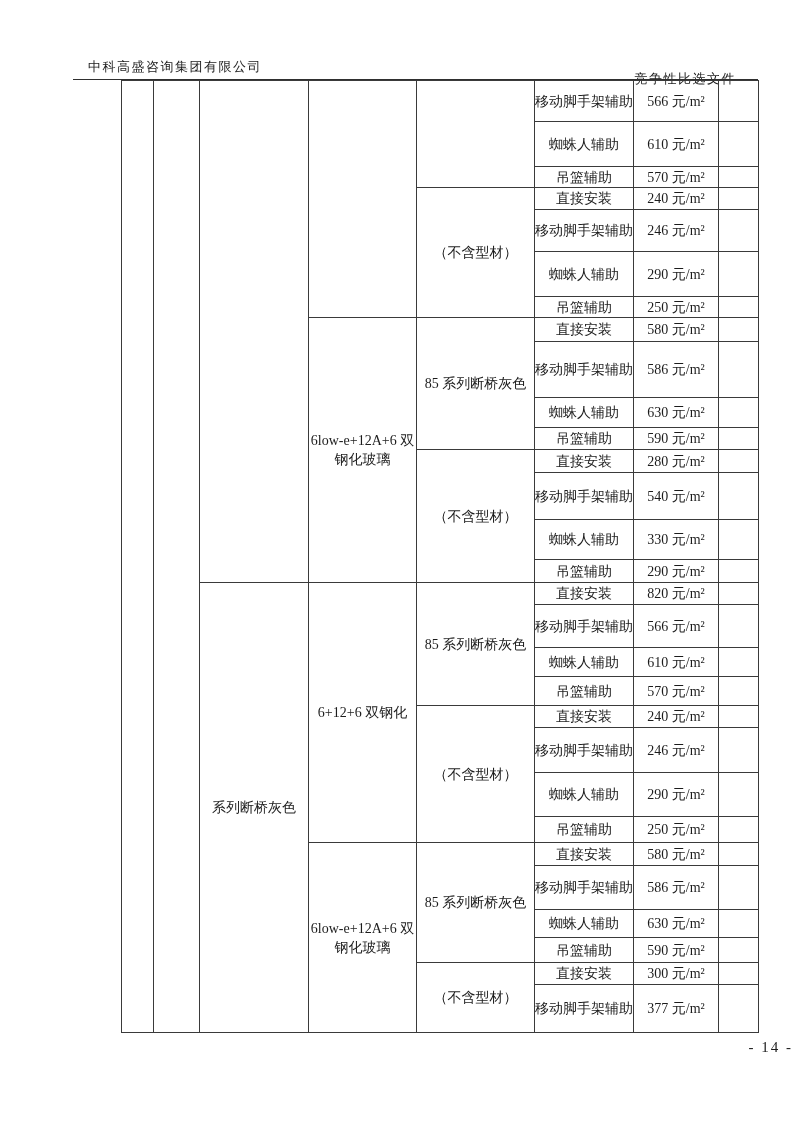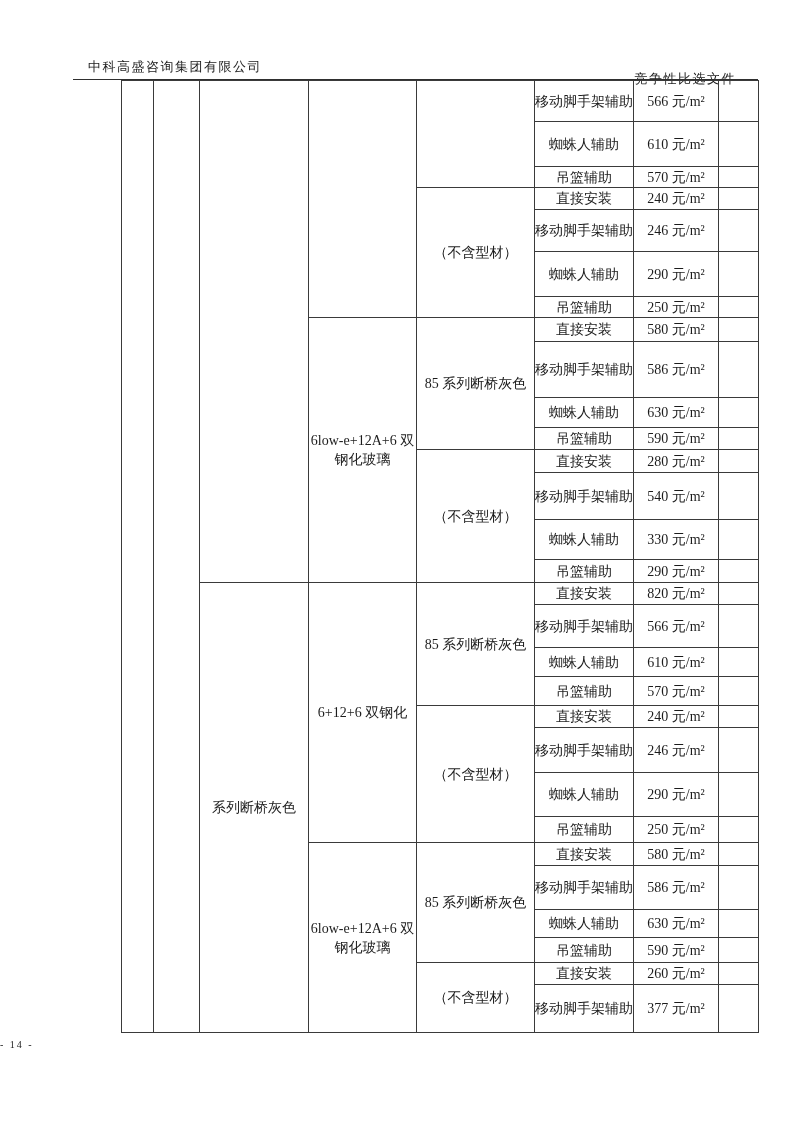--- a/index.html
+++ b/index.html
@@ -40,21 +40,21 @@
     padding:0;
     vertical-align:middle;
     text-align:center;
     overflow:hidden;
   }
   td.c-method{text-align:left;padding:0 5px 0 7px;}
   td.c-glass, td.c-item, td.c-frame{padding:0 4px;}
   td.c-price{padding:0 2px;white-space:nowrap;}
   .footer{
     position:absolute;left:0;top:1039px;width:100%;
-    text-align:left;font-size:10px;letter-spacing:2px;
+    text-align:right;font-size:15px;letter-spacing:2px;
   }
 </style>
 </head>
 <body>
 
 <div class="page">
 
   <div class="hdr-left">中科高盛咨询集团有限公司</div>
 
   <div class="hdr-right">竞争性比选文件</div>
@@ -220,21 +220,21 @@
             <td class="c-note"></td>
           </tr>
           <tr style="height: 25px;">
             <td class="c-method">吊篮辅助</td>
             <td class="c-price">590 元/m²</td>
             <td class="c-note"></td>
           </tr>
           <tr style="height: 22px;">
             <td rowspan="2" class="c-frame">（不含型材）</td>
             <td class="c-method">直接安装</td>
-            <td class="c-price">260 元/m²</td>
+            <td class="c-price">300 元/m²</td>
             <td class="c-note"></td>
           </tr>
           <tr style="height: 48px;">
             <td class="c-method">移动脚手架辅助</td>
             <td class="c-price">377 元/m²</td>
             <td class="c-note"></td>
           </tr>
         </tbody>
       </table>
   </div>

